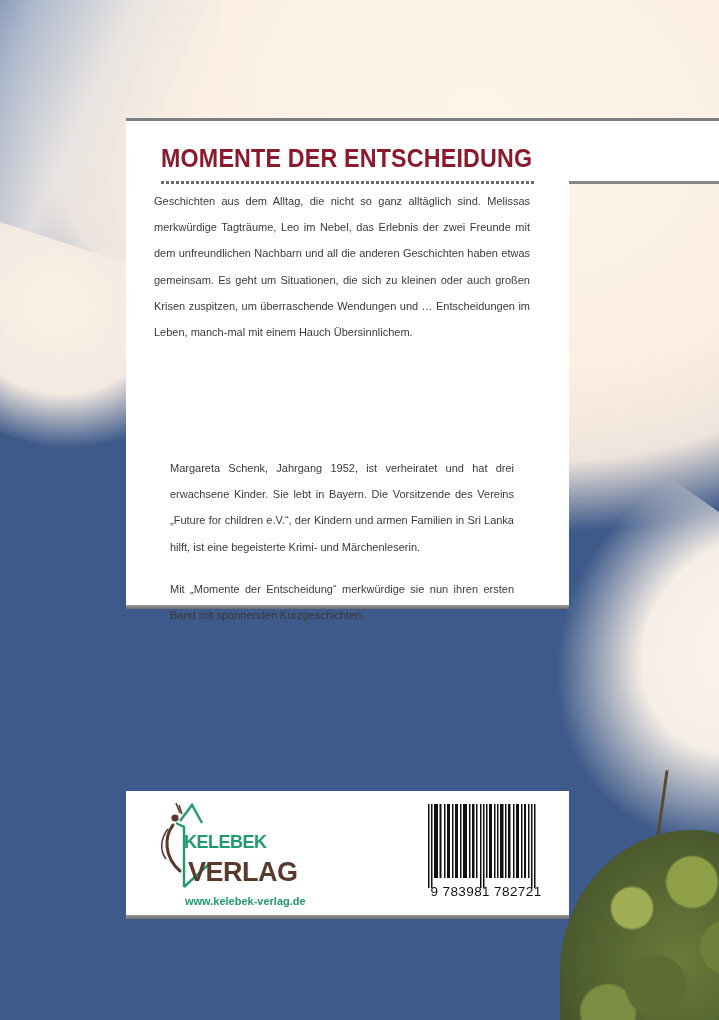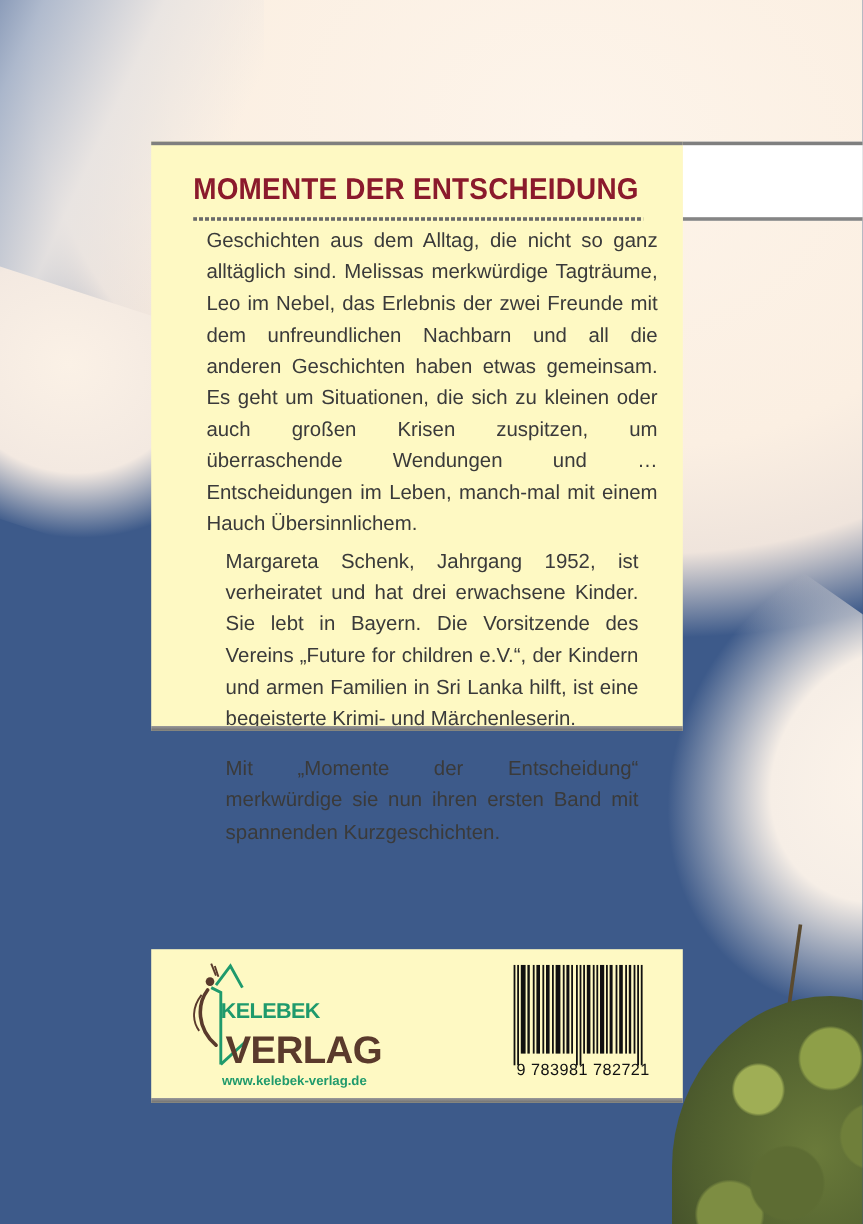--- a/index.html
+++ b/index.html
@@ -45,62 +45,62 @@
       radial-gradient(circle at 40% 60%, #5d6c33 0 14%, transparent 15%),
       radial-gradient(circle at 20% 70%, #7d8d42 0 10%, transparent 11%),
       radial-gradient(ellipse at 50% 50%, #6a7a3a 0%, #4f5e2e 60%, #3b4528 100%);
   }
   .tree-branch {
     position: absolute; left: 660px; top: 770px; width: 3px; height: 80px;
     background: #5a4a30; transform: rotate(8deg);
   }
 
   .panel {
-    position: absolute; left: 126px; background: #fef9c3;
+    position: absolute; left: 126px; background: #ffffff;
   }
   .panel-top-bar { position: absolute; left: 0; right: 0; top: 0; height: 3px; background: #7f7f7f; }
   .panel-bottom-bar { position: absolute; left: 0; right: 0; bottom: 0; height: 4px; background: linear-gradient(#9a9a9a,#6e6e6e); }
 
   .text-panel { top: 118px; width: 443px; height: 491px; }
   .ext-panel { position: absolute; left: 569px; top: 118px; width: 150px; height: 66px; background: #ffffff; }
   .ext-panel .panel-bottom-bar { height: 3px; background: #858585; }
 
   .title {
     position: absolute; left: 35px; top: 26px;
     font-family: "Liberation Sans", sans-serif; font-weight: bold;
     font-size: 25px; color: #8b1a2c; letter-spacing: 0.2px;
     transform: scaleX(0.93); transform-origin: left top; white-space: nowrap;
   }
   .dotted-rule {
     position: absolute; left: 35px; top: 63px; width: 375px; height: 3px;
     background-image: repeating-linear-gradient(90deg, #6a6a6a 0 3px, transparent 3px 5px);
   }
   .body-text {
-    position: absolute; left: 46px; width: 376px;
-    font-family: "Liberation Sans", sans-serif; font-size: 17px; line-height: 26.2px;
+    position: absolute; left: 28px; width: 376px;
+    font-family: "Liberation Sans", sans-serif; font-size: 11px; line-height: 26.2px;
     color: #3a3a3a; text-align: justify; text-align-last: left;
     hyphens: manual;
   }
   .para-1 { top: 70px; }
   .para-2 { top: 321px; }
   .para-2 p { margin: 16px; text-align: justify; text-align-last: left; }
 
   .logo-panel { top: 791px; width: 443px; height: 128px; }
   .logo {
     position: absolute; left: 22px; top: 10px; width: 175px; height: 110px;
   }
   .logo-mark { position: absolute; left: 0; top: 0; width: 60px; height: 90px; }
   .logo-word-1 {
     position: absolute; left: 36px; top: 32px;
     font-family: "Liberation Sans", sans-serif; font-weight: bold; font-size: 18px;
     color: #1f9a6c; letter-spacing: -0.5px; line-height: 1;
   }
   .logo-word-2 {
     position: absolute; left: 40px; top: 58px;
-    font-family: "Liberation Sans", sans-serif; font-weight: bold; font-size: 32px;
+    font-family: "Liberation Sans", sans-serif; font-weight: bold; font-size: 27px;
     color: #5a3a2c; letter-spacing: -0.5px; line-height: 1;
   }
   .logo-url {
     position: absolute; left: 37px; top: 94px;
     font-family: "Liberation Sans", sans-serif; font-weight: bold; font-size: 11px;
     color: #1f9a6c; white-space: nowrap;
   }
   .barcode {
     position: absolute; left: 294px; top: 13px; width: 130px; height: 100px;
   }

